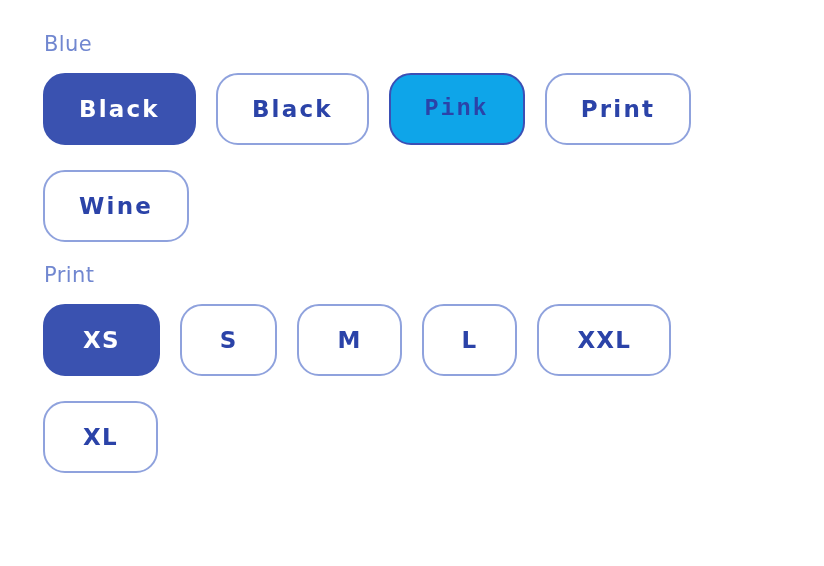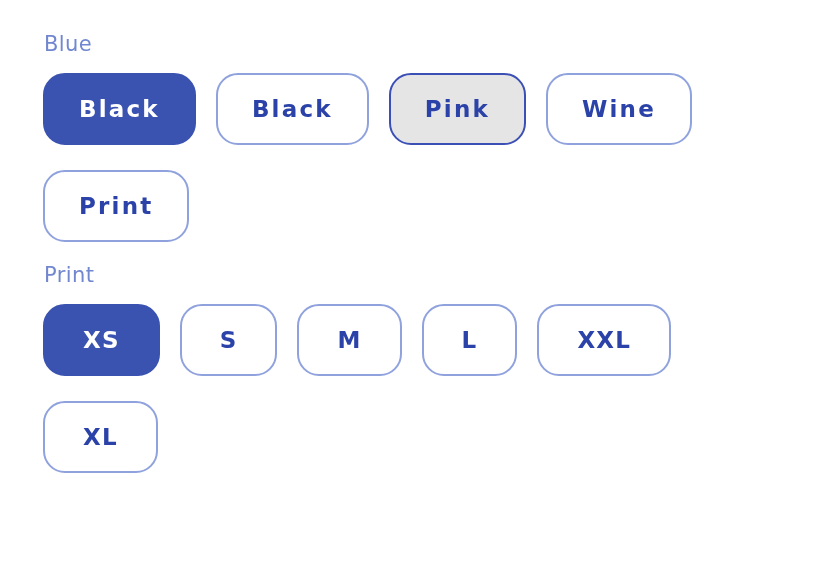--- a/index.html
+++ b/index.html
@@ -77,37 +77,38 @@
   }
 
   .option-chip.is-selected {
     background: #3a52b0;
     border-color: #3a52b0;
     color: #ffffff;
   }
 
   .option-chip.is-focused {
     border-color: #3b4fb5;
-    background: #e5e5e5;
+    background: #0ea5e9;
     color: #2b43a8;
+    font-family: Liberation Mono, monospace;
   }
 </style>
 </head>
 <body>
 
 <main id="product-options">
 
   <section class="option-group group-color">
     <h2 class="group-label">Blue</h2>
     <ul class="option-list">
       <li class="option-chip is-selected">Black</li>
       <li class="option-chip">Black</li>
       <li class="option-chip is-focused">Pink</li>
+      <li class="option-chip">Print</li>
       <li class="option-chip">Wine</li>
-      <li class="option-chip">Print</li>
     </ul>
   </section>
 
   <section class="option-group group-size">
     <h2 class="group-label">Print</h2>
     <ul class="option-list">
       <li class="option-chip is-selected">XS</li>
       <li class="option-chip">S</li>
       <li class="option-chip">M</li>
       <li class="option-chip">L</li>

